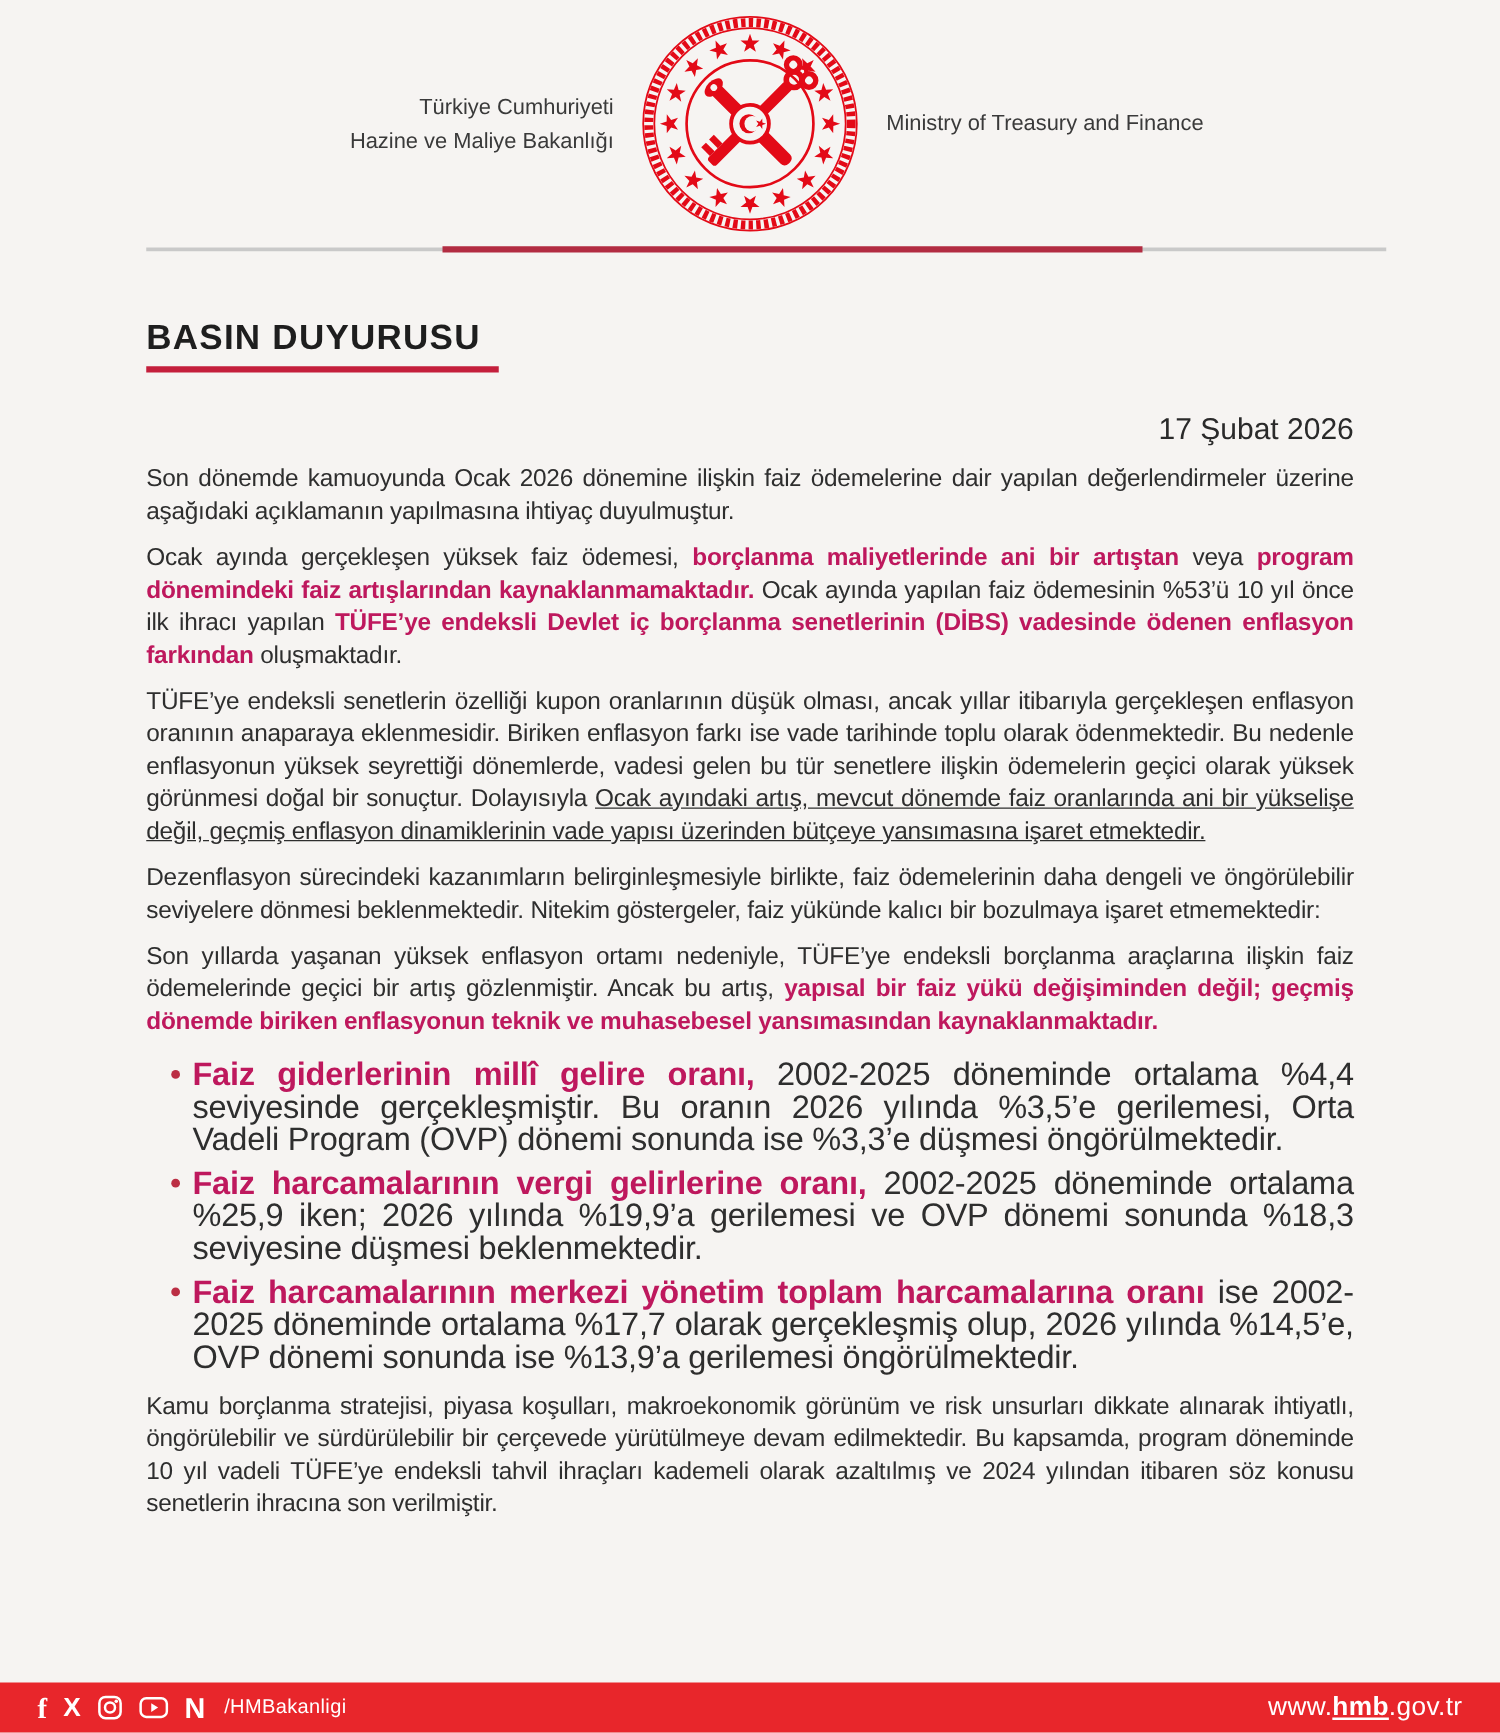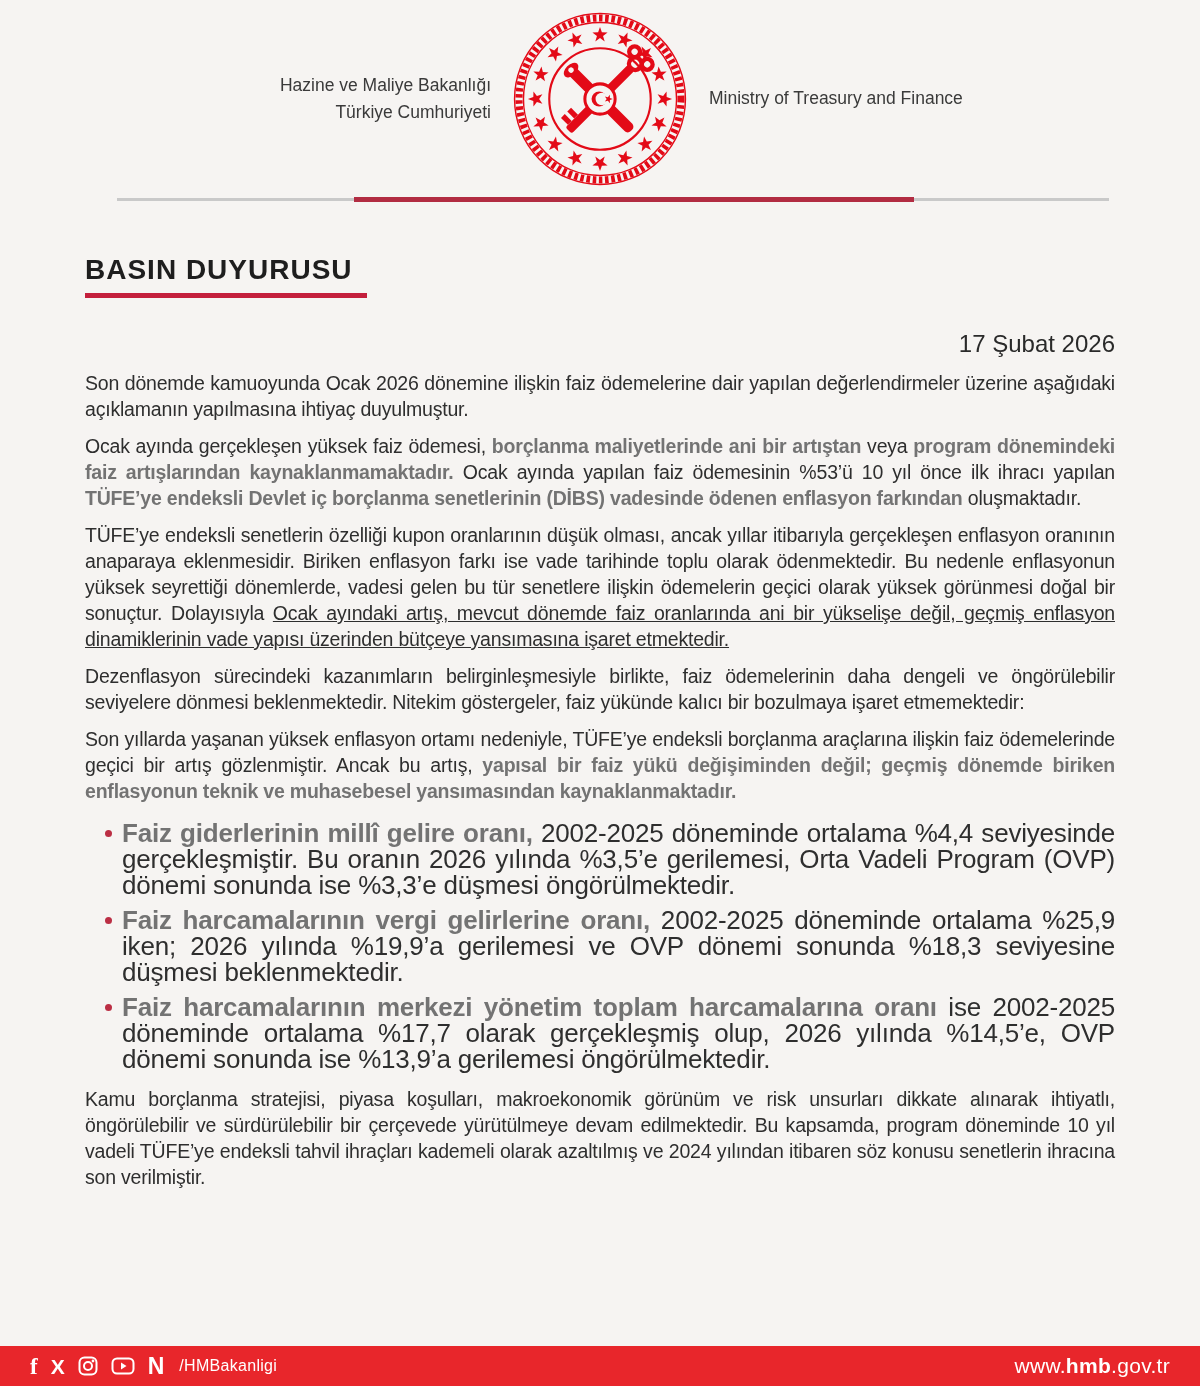--- a/index.html
+++ b/index.html
@@ -21,35 +21,35 @@
   .hdr-text{width:275px;font-size:17.5px;line-height:1.55;color:#3a3a3a;}
   .hdr-text.left{text-align:right;}
   .hdr-text.right{text-align:left;}
   .emblem{width:178px;height:178px;flex:0 0 auto;}
 
   .divider{position:relative;height:6px;margin:6px 91px 0 115px;}
   .divider-gray{position:absolute;left:2px;right:0;top:2px;height:3px;background:#c9c9c9;}
   .divider-red{position:absolute;left:239px;top:1px;width:560px;height:5px;background:#b22c42;}
 
   
-  main{padding:0 85px;}
+  main{padding:0 117px;}
   .title{
     margin:52px 0 0 0;
     font-size:28px;font-weight:bold;letter-spacing:1px;color:#1e1e1e;
   }
   .title-underline{width:282px;height:5px;background:#c41f3c;margin-top:7px;}
   .date{
     text-align:right;font-size:24px;color:#2a2a2a;margin-top:32px;margin-bottom:12px;
   }
   .para{
     margin:0 0 11px 0;
     font-size:19.5px;line-height:26px;letter-spacing:-0.2px;
     text-align:justify;color:#2e2e2e;
   }
-  .para .b,.li-text .b{font-weight:bold;color:#737373;}
+  .para .b,.li-text .b{font-weight:bold;color:#be185d;}
   .para .u{text-decoration:underline;}
   .bullet-list{list-style:none;margin:16px 0 14px 0;padding:0;}
   .bullet-list li{
     position:relative;padding-left:37px;margin-bottom:9px;
     font-size:26px;line-height:26px;letter-spacing:-0.2px;text-align:justify;color:#2e2e2e;
   }
   .dot{
     position:absolute;left:20px;top:10px;width:7px;height:7px;border-radius:50%;
     background:#bb2e44;
   }
@@ -62,31 +62,31 @@
     display:flex;align-items:center;justify-content:space-between;
     padding:0 30px;box-sizing:border-box;
   }
   .social{display:flex;align-items:center;gap:13px;}
   .glyph{font-weight:bold;font-size:21px;line-height:1;}
   .glyph.fb{font-family:"Liberation Serif",serif;font-size:23px;}
   .glyph.n{font-size:23px;font-weight:900;letter-spacing:-1px;}
   .social svg{display:block;}
   .handle{font-size:16px;margin-left:3px;letter-spacing:0.3px;}
   .site{font-size:21px;letter-spacing:0.3px;}
-  .site .b{font-weight:bold;}
+  .site .b{font-weight:bold;text-decoration:underline;}
 </style>
 </head>
 <body>
 
 <div class="page">
 
   <header class="hdr">
     <div class="hdr-text left">
+      <div>Türkiye Cumhuriyeti</div>
       <div>Hazine ve Maliye Bakanlığı</div>
-      <div>Türkiye Cumhuriyeti</div>
     </div>
 
     <svg class="emblem" viewBox="-100 -100 200 200">
       <defs>
         <path id="star" d="M0,-9 L2.12,-2.91 L8.56,-2.78 L3.42,1.11 L5.29,7.28 L0,3.6 L-5.29,7.28 L-3.42,1.11 L-8.56,-2.78 L-2.12,-2.91 Z"></path>
       </defs>
 
       <circle cx="0" cy="0" r="96" fill="none" stroke="#e30a17" stroke-width="1.6"></circle>
       <circle cx="0" cy="0" r="91" fill="none" stroke="#e30a17" stroke-width="8" stroke-dasharray="4 3"></circle>
       <circle cx="0" cy="0" r="86" fill="none" stroke="#e30a17" stroke-width="1.6"></circle>

